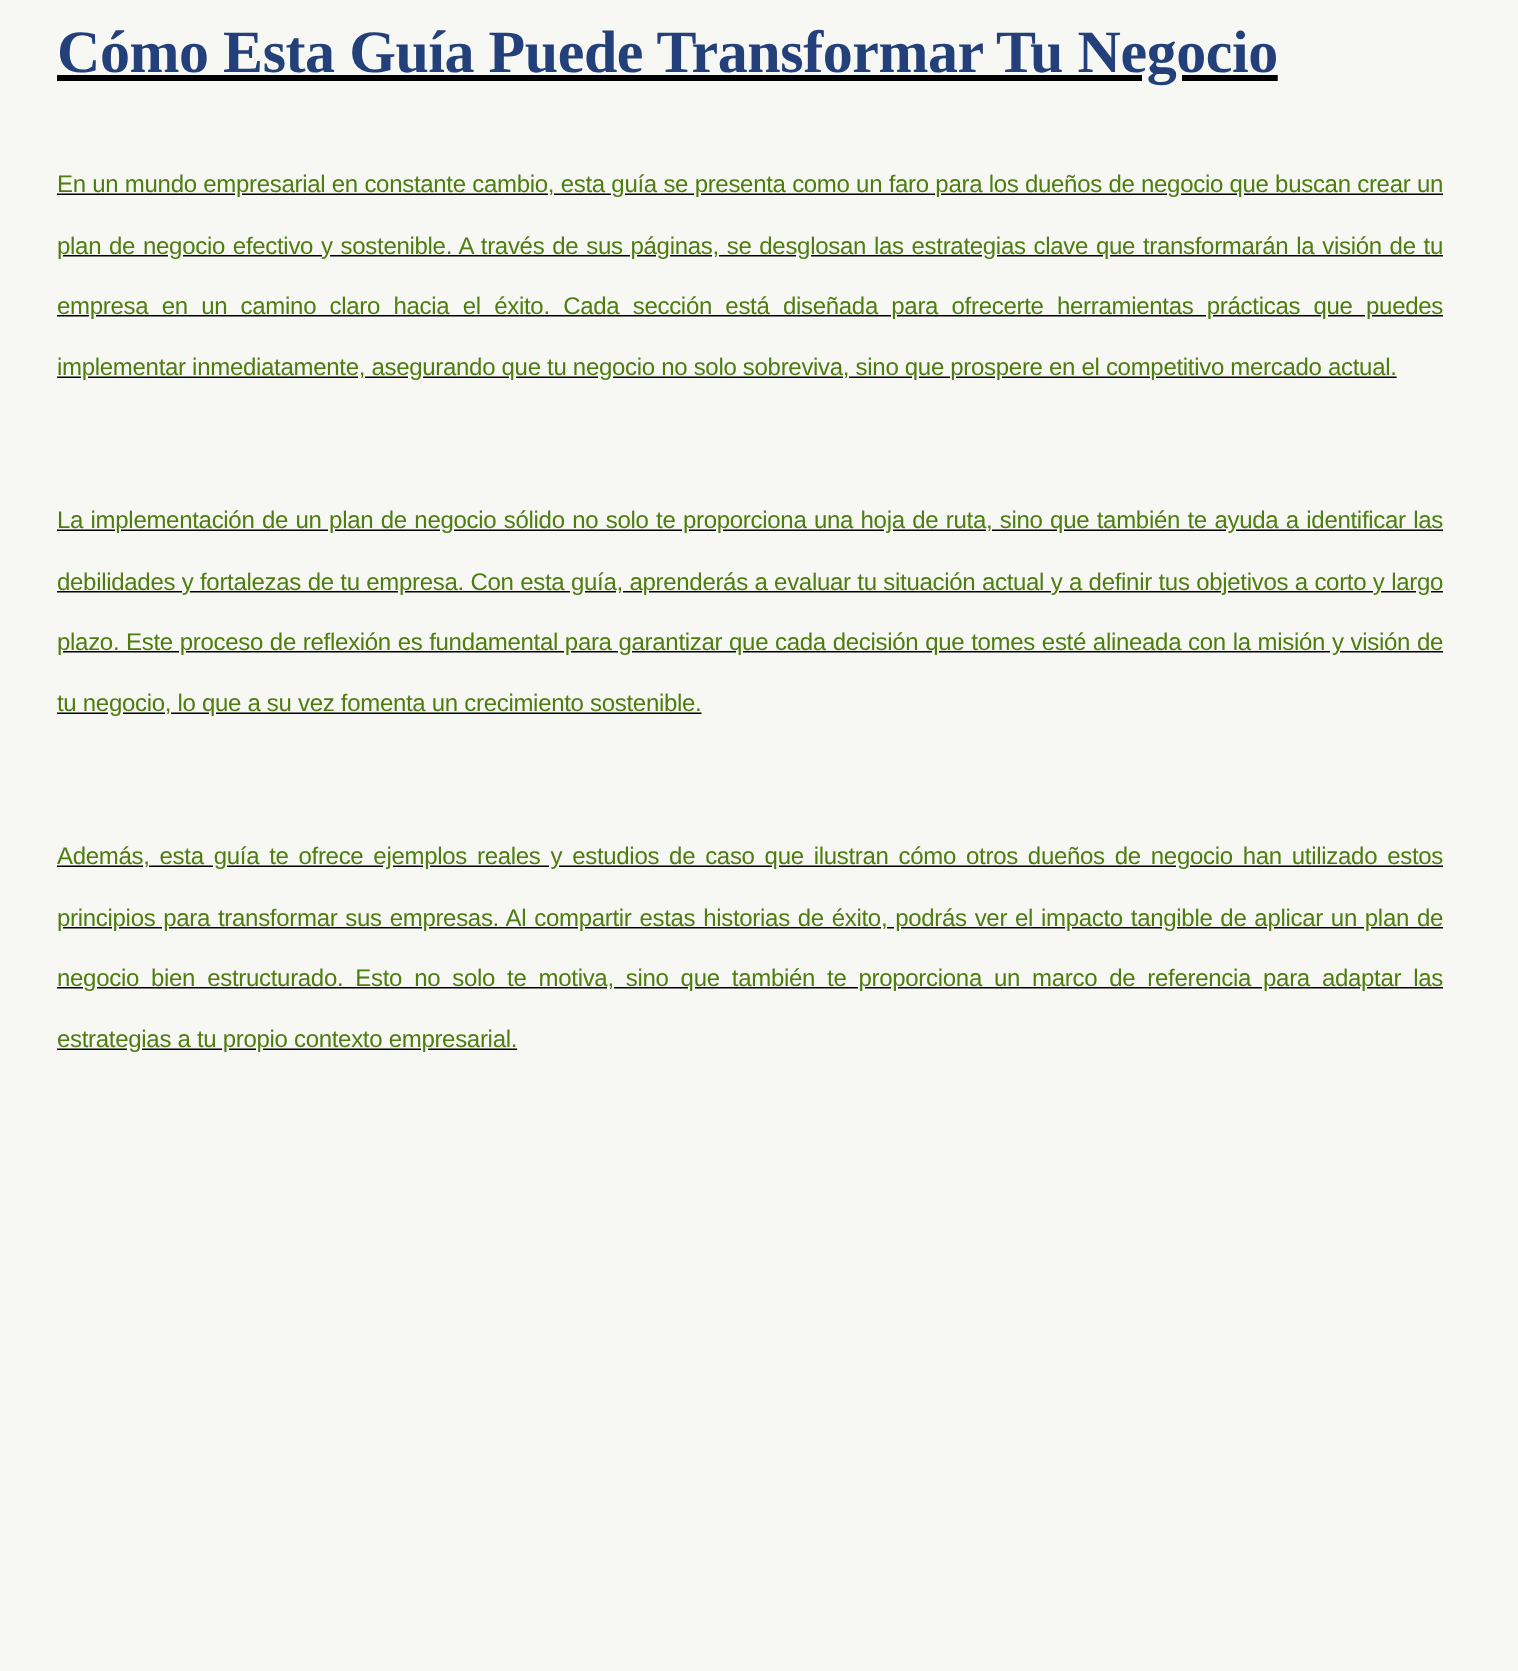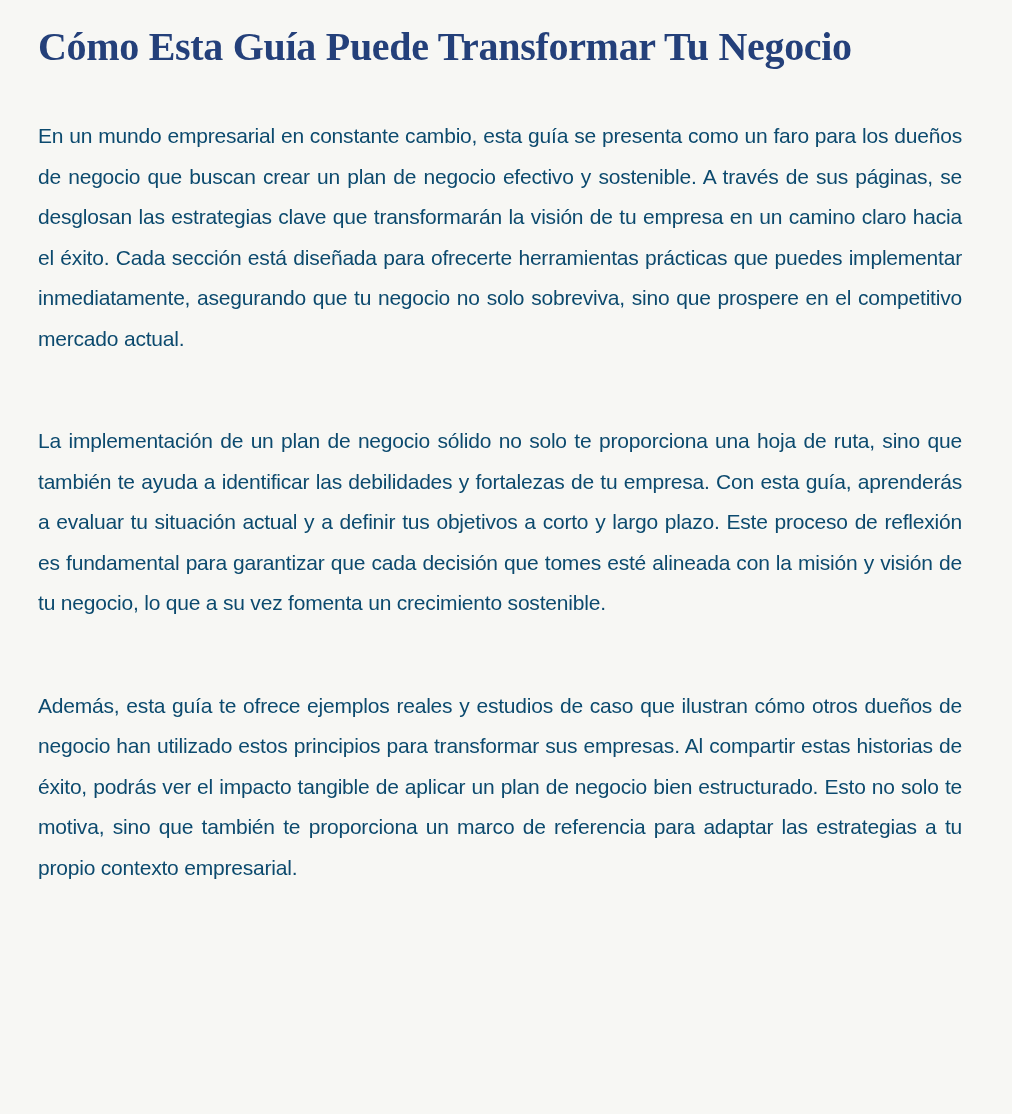--- a/index.html
+++ b/index.html
@@ -9,38 +9,39 @@
   }
   body {
     width: 1012px;
     height: 1114px;
     background: #f7f7f4;
     overflow: hidden;
   }
   .article {
     box-sizing: border-box;
     width: 1012px;
-    padding: 22px 50px 0 38px;
+    padding: 10px 50px 0 38px;
+    text-decoration: underline;
   }
   .article-title {
     margin: 0 0 44px 0;
     font-family: "Liberation Serif", "DejaVu Serif", serif;
     font-weight: 700;
     font-size: 40px;
     line-height: 1.26;
     letter-spacing: -0.3px;
     color: #24407a;
   }
   .article-paragraph {
     margin: 0 0 62px 0;
     font-family: "Liberation Sans", "DejaVu Sans", sans-serif;
-    font-size: 21px;
+    font-size: 16px;
     letter-spacing: -0.2px;
     line-height: 40.5px;
-    color: #0c4a6e;
+    color: #4d7c0f;
     text-align: justify;
   }
   .article-paragraph:last-child {
     margin-bottom: 0;
   }
 </style>
 </head>
 <body>
 
 <main class="article">

